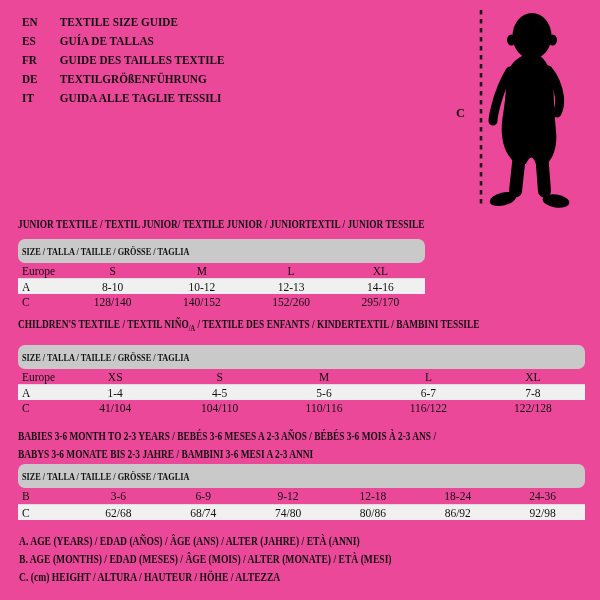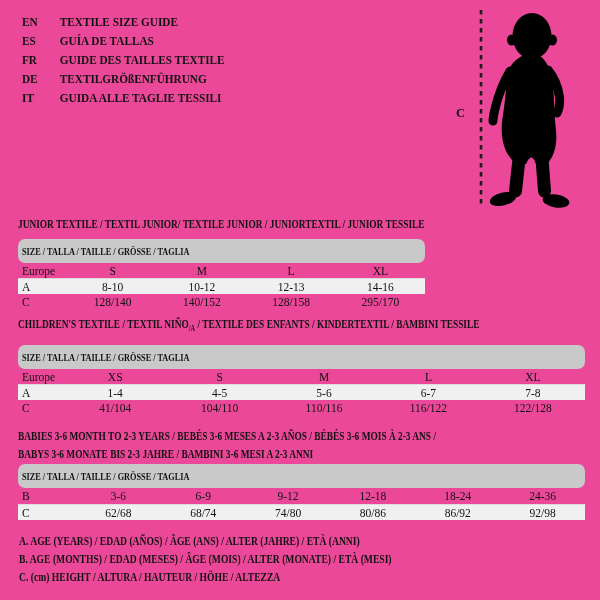--- a/index.html
+++ b/index.html
@@ -112,21 +112,21 @@
       <span class="tlabel">A</span>
       <span class="tcell">8-10</span>
       <span class="tcell">10-12</span>
       <span class="tcell">12-13</span>
       <span class="tcell">14-16</span>
     </div>
     <div class="trow">
       <span class="tlabel">C</span>
       <span class="tcell">128/140</span>
       <span class="tcell">140/152</span>
-      <span class="tcell">128/158</span>
+      <span class="tcell">152/260</span>
       <span class="tcell">295/170</span>
     </div>
   </div>
 
   <div class="sec-title t2-title"><span>CHILDREN'S TEXTILE / TEXTIL NIÑO</span><span class="sub">/A</span><span> / TEXTILE DES ENFANTS / KINDERTEXTIL / BAMBINI TESSILE</span></div>
   <div class="tbl tbl2">
     <div class="tbl-bar">
       <span>SIZE / TALLA / TAILLE / GRÖSSE / TAGLIA</span>
     </div>
     <div class="trow colhead">

